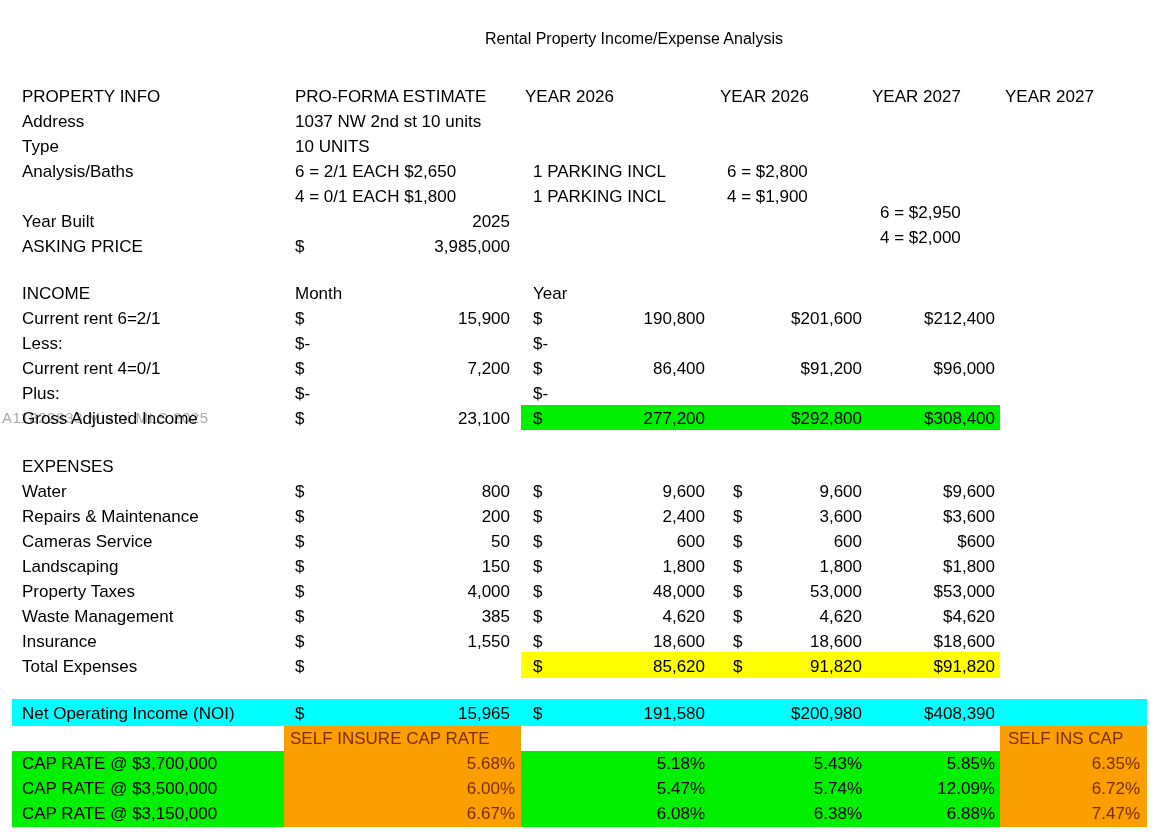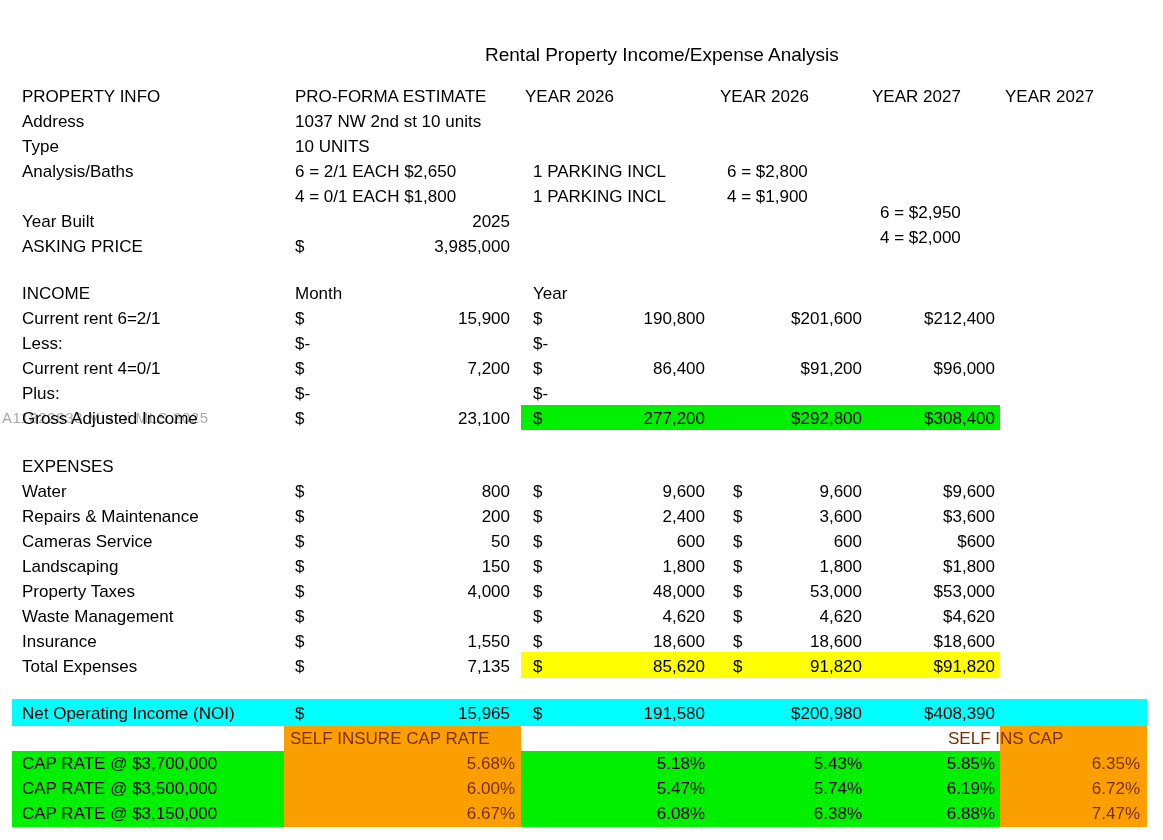--- a/index.html
+++ b/index.html
@@ -1,21 +1,21 @@
 <!DOCTYPE html>
 <html style="--green: #00f000; --yellow: #ffff00; --cyan: #00ffff; --orange: #fb9e00; --orange_text: #7b2f00; --watermark_gray: #a9a9a9;"><head>
 <meta charset="utf-8">
 <style>
   html,body{margin:0;padding:0;background:#ffffff;}
   .sheet{
     position:relative;width:1163px;height:840px;background:#ffffff;
     font-family:"Liberation Sans",sans-serif;font-size:17px;color:#000;
     overflow:hidden;
   }
-  .title{position:absolute;left:485px;top:44px;font-size:19px;white-space:nowrap;z-index:1;}
+  .title{position:absolute;left:485px;top:30px;font-size:16px;white-space:nowrap;z-index:1;}
   .watermark{
     position:absolute;left:2px;top:409px;z-index:0;color:#a9a9a9;
     font-size:15px;letter-spacing:.6px;white-space:nowrap;
   }
   
   .hl{position:absolute;z-index:0;}
   .hl-gross{left:521px;top:405px;width:479px;height:25px;background:var(--green,#00f000);}
   .hl-total{left:521px;top:652px;width:479px;height:26px;background:var(--yellow,#ffff00);}
   .hl-noi{left:12px;top:699px;width:1135px;height:27px;background:var(--cyan,#00ffff);}
   .hl-si-hdr{left:284px;top:726px;width:237px;height:25px;background:var(--orange,#fb9e00);}
@@ -33,21 +33,21 @@
   .bV{left:300px;width:210px;text-align:right;}
   .cS{left:533px;}
   .cV{left:543px;width:162px;text-align:right;}
   .dS{left:733px;}
   .dV{left:742px;width:120px;text-align:right;}
   .eV{left:875px;width:120px;text-align:right;}
   .fV{left:1018px;width:122px;text-align:right;}
   .siV{left:305px;width:210px;text-align:right;}
   .h25{left:525px;} .h26{left:720px;} .h27{left:872px;} .h27b{left:1005px;}
   .d727{left:727px;} .e880{left:880px;margin-top:41px;}
-  .sih{left:290px;text-align:right;} .fsh{left:948px;text-align:center;}
+  .sih{left:290px;text-align:right;} .fsh{left:1008px;text-align:center;}
   .ot{color:var(--orange_text,#7b2f00);}
 </style>
 </head>
 <body>
 
 <div class="sheet">
 
   <div class="title">Rental Property Income/Expense Analysis</div>
   <div class="watermark">A11822833 Miami MLS 2025</div>
 
@@ -193,40 +193,40 @@
     <div class="c bV">4,000</div>
     <div class="c cS">$</div>
     <div class="c cV">48,000</div>
     <div class="c dS">$</div>
     <div class="c dV">53,000</div>
     <div class="c eV">$53,000</div>
   </div>
   <div class="r" style="top:604px">
     <div class="c a">Waste Management</div>
     <div class="c bS">$</div>
+    <div class="c bV">385</div>
     <div class="c cS">$</div>
     <div class="c cV">4,620</div>
     <div class="c dS">$</div>
     <div class="c dV">4,620</div>
     <div class="c eV">$4,620</div>
   </div>
   <div class="r" style="top:629px">
     <div class="c a">Insurance</div>
     <div class="c bS">$</div>
     <div class="c bV">1,550</div>
     <div class="c cS">$</div>
     <div class="c cV">18,600</div>
     <div class="c dS">$</div>
     <div class="c dV">18,600</div>
     <div class="c eV">$18,600</div>
   </div>
   <div class="r" style="top:654px">
     <div class="c a">Total Expenses</div>
     <div class="c bS">$</div>
-    <div class="c bV">7,135</div>
     <div class="c cS">$</div>
     <div class="c cV">85,620</div>
     <div class="c dS">$</div>
     <div class="c dV">91,820</div>
     <div class="c eV">$91,820</div>
   </div>
 
   <div class="r" style="top:701px">
     <div class="c a">Net Operating Income (NOI)</div>
     <div class="c bS">$</div>
@@ -248,21 +248,21 @@
     <div class="c cV">5.18%</div>
     <div class="c dV">5.43%</div>
     <div class="c eV">5.85%</div>
     <div class="c fV ot">6.35%</div>
   </div>
   <div class="r" style="top:776px">
     <div class="c a">CAP RATE @ $3,500,000</div>
     <div class="c siV ot">6.00%</div>
     <div class="c cV">5.47%</div>
     <div class="c dV">5.74%</div>
-    <div class="c eV">6.19%</div>
+    <div class="c eV">12.09%</div>
     <div class="c fV ot">6.72%</div>
   </div>
   <div class="r" style="top:801px">
     <div class="c a">CAP RATE @ $3,150,000</div>
     <div class="c siV ot">6.67%</div>
     <div class="c cV">6.08%</div>
     <div class="c dV">6.38%</div>
     <div class="c eV">6.88%</div>
     <div class="c fV ot">7.47%</div>
   </div>

